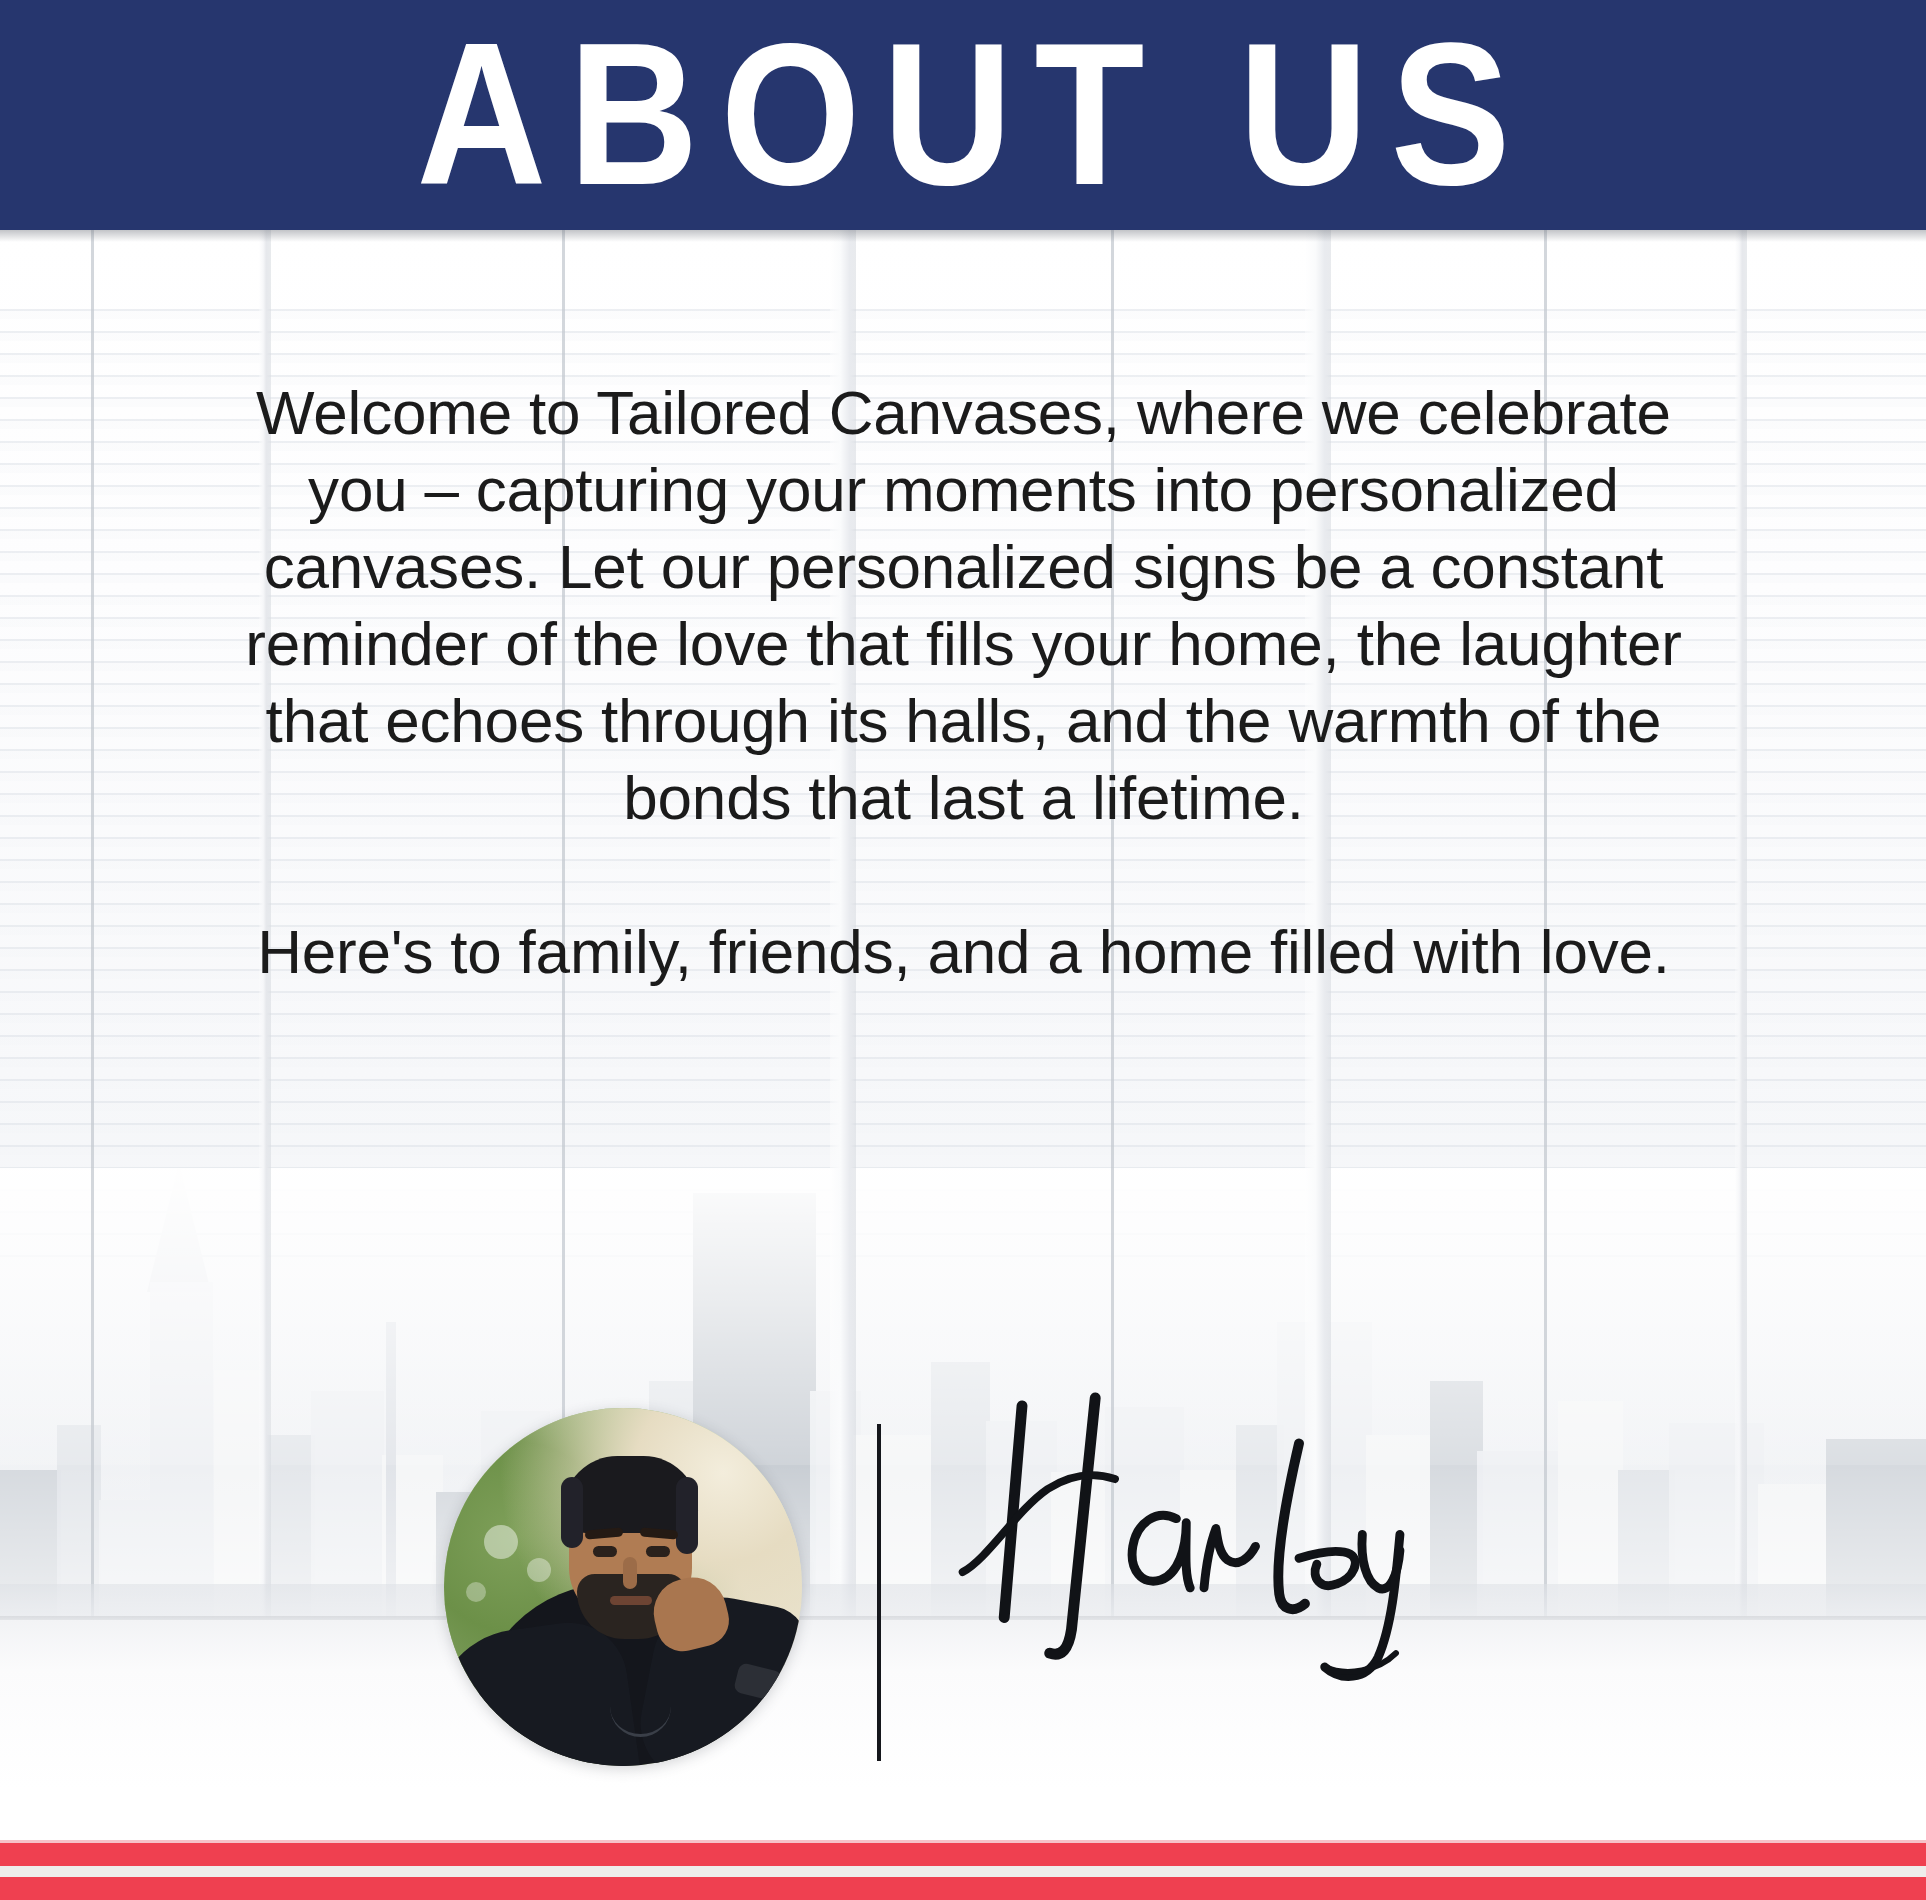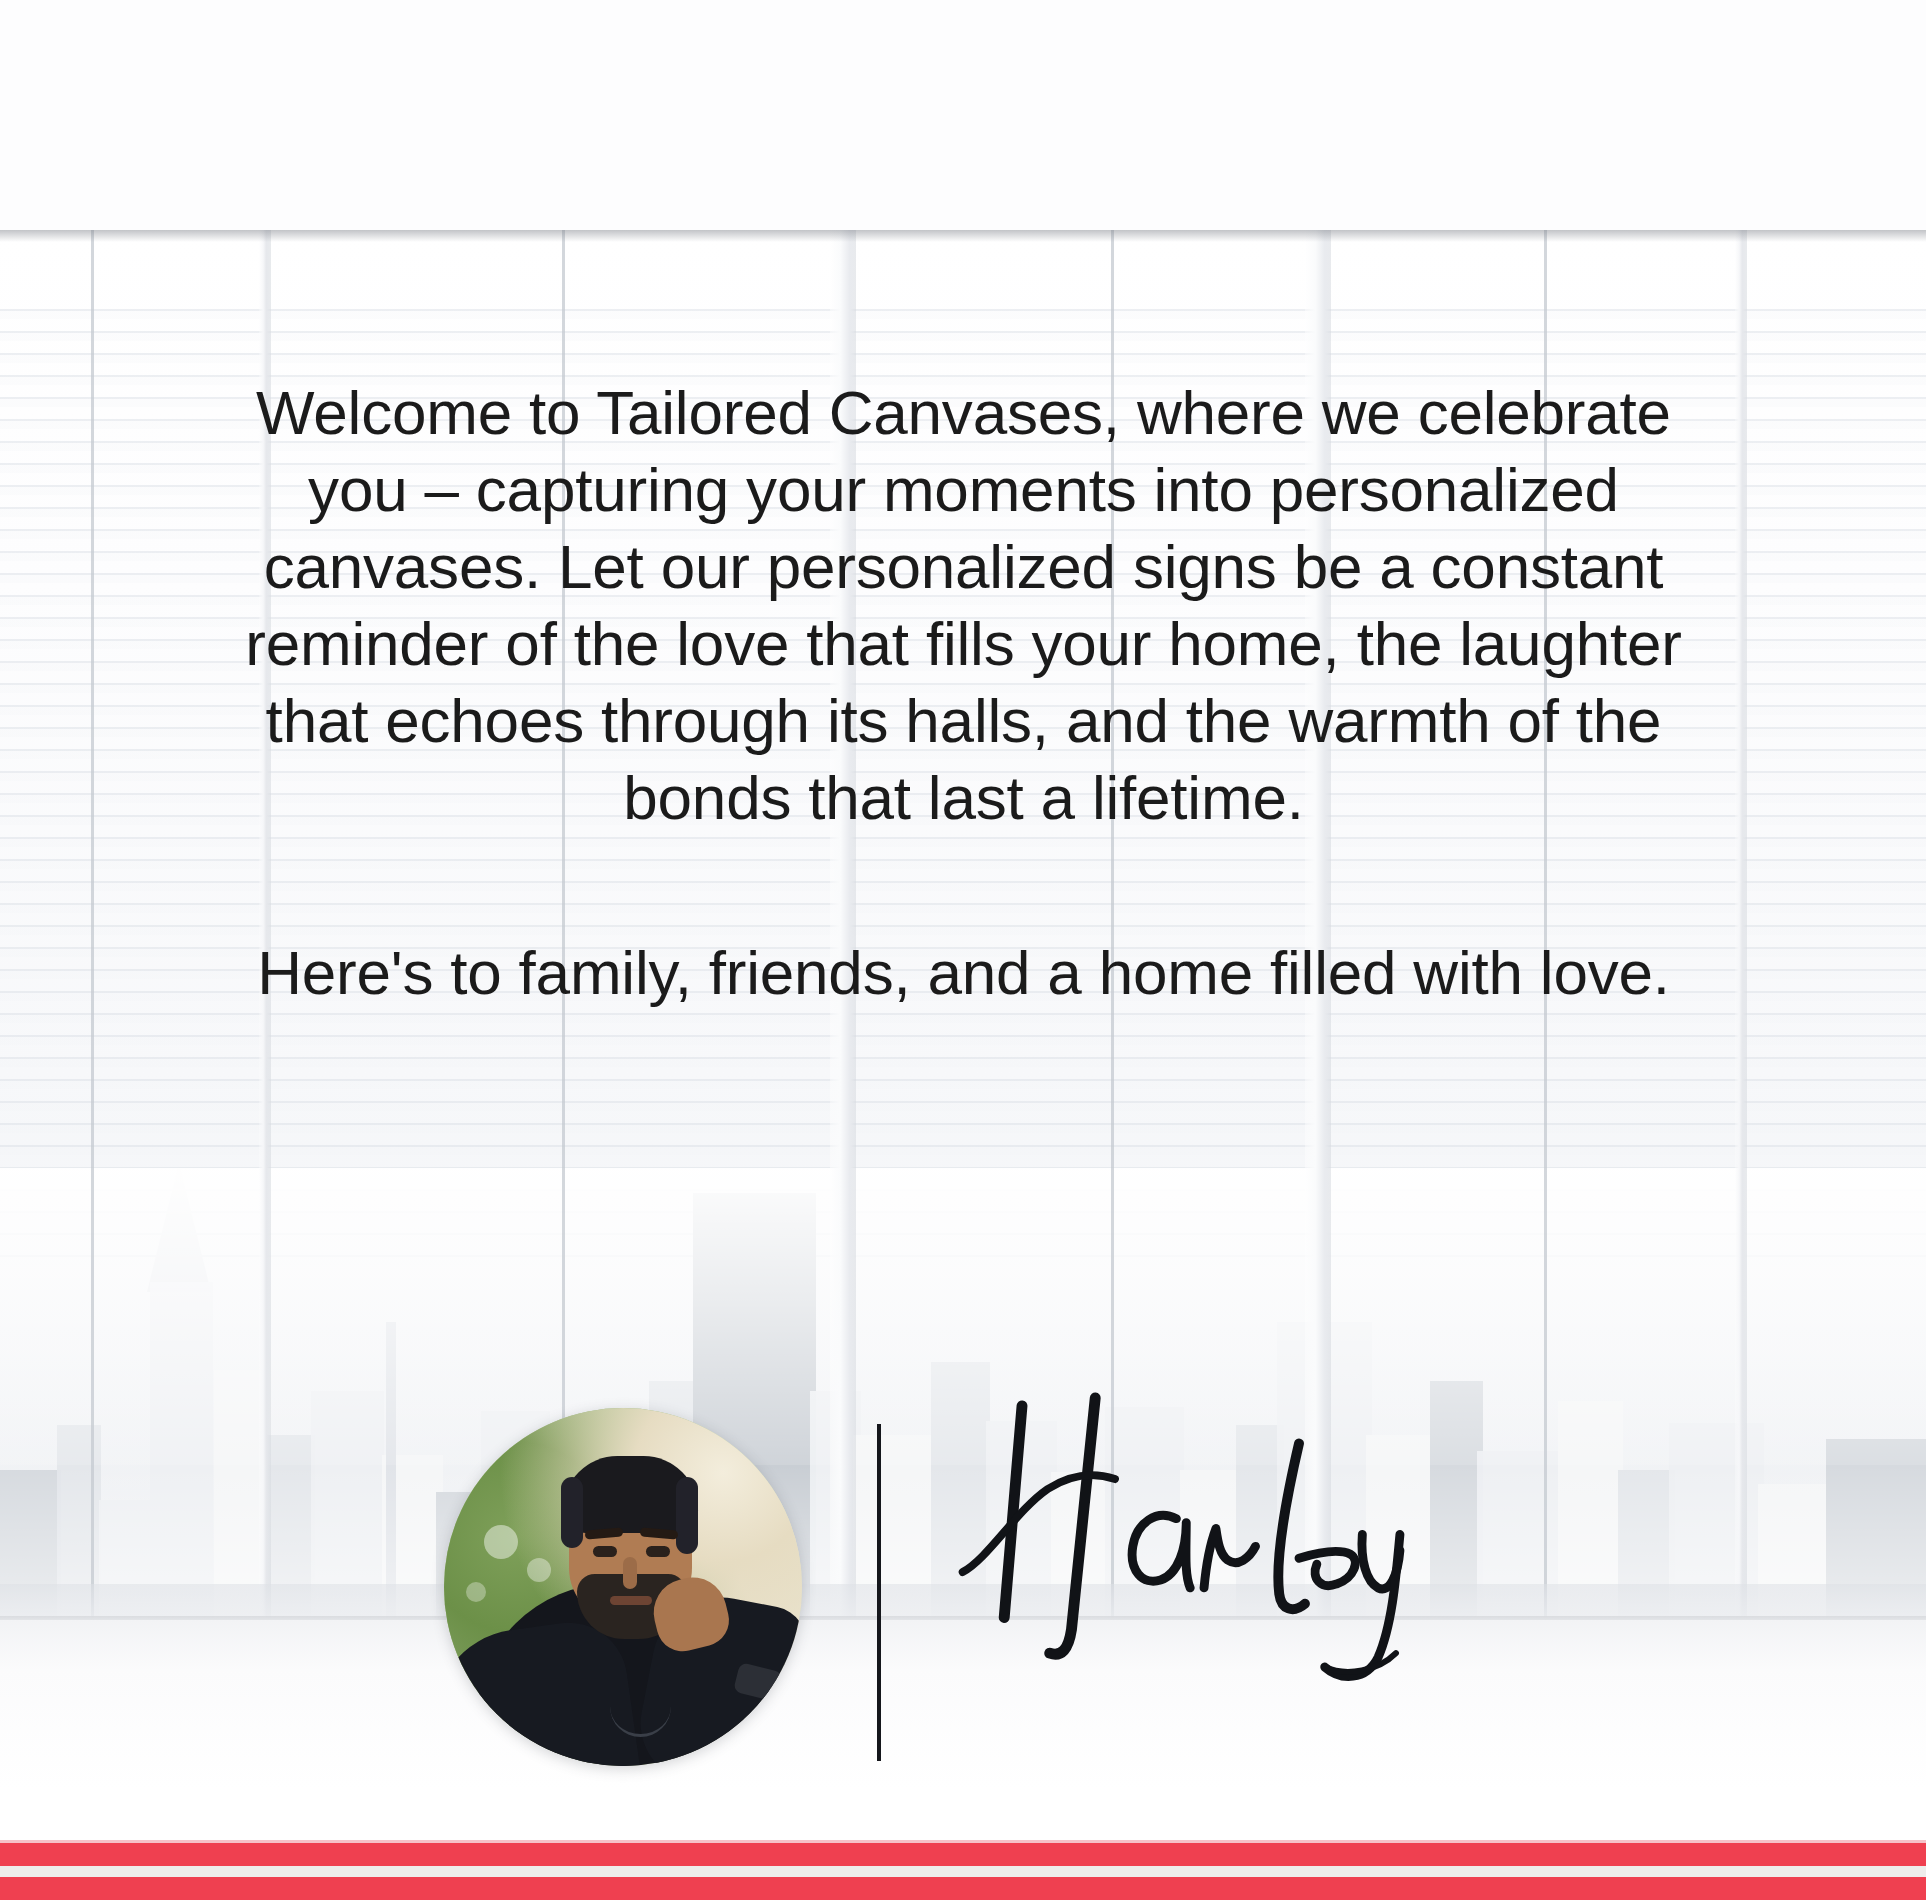--- a/index.html
+++ b/index.html
@@ -111,21 +111,21 @@
   .copy{
     position:absolute;left:206px;top:297px;width:1515px;
     text-align:center;
     color:#1b1b1b;
     font-size:62px;
     line-height:77px;
     font-weight:400;
     letter-spacing:-0.2px;
     white-space:pre-line;
   }
-  .copy .para2{display:block;margin-top:98px;}
+  .copy .para2{display:block;margin-top:77px;}
 
   
   .founder{
     position:absolute;left:426px;top:1394px;width:1089px;height:396px;
   }
 
   
   .avatar{
     position:absolute;left:18px;top:14px;width:358px;height:358px;
     border-radius:50%;overflow:hidden;
@@ -297,20 +297,23 @@
     <div class="mullion thin" style="left:1111px;"></div>
     <div class="mullion fat" style="left:1305px;"></div>
     <div class="mullion thin" style="left:1544px;"></div>
     <div class="mullion" style="left:1735px;"></div>
 
     <div class="sill"></div>
     <div class="bg-floor-edge"></div>
     <div class="bg-floor"></div>
   </div>
 
+  <div class="header">
+    <h1 class="header-title">ABOUT US</h1>
+  </div>
   <div class="header-shadow"></div>
 
   <div class="copy">
     <span>Welcome to Tailored Canvases, where we celebrate you – capturing your moments into personalized canvases. Let our personalized signs be a constant reminder of the love that fills your home, the laughter that echoes through its halls, and the warmth of the bonds that last a lifetime.</span>
     <span class="para2">Here's to family, friends, and a home filled with love.</span>
   </div>
 
   <div class="founder">
 
     <div class="avatar">

